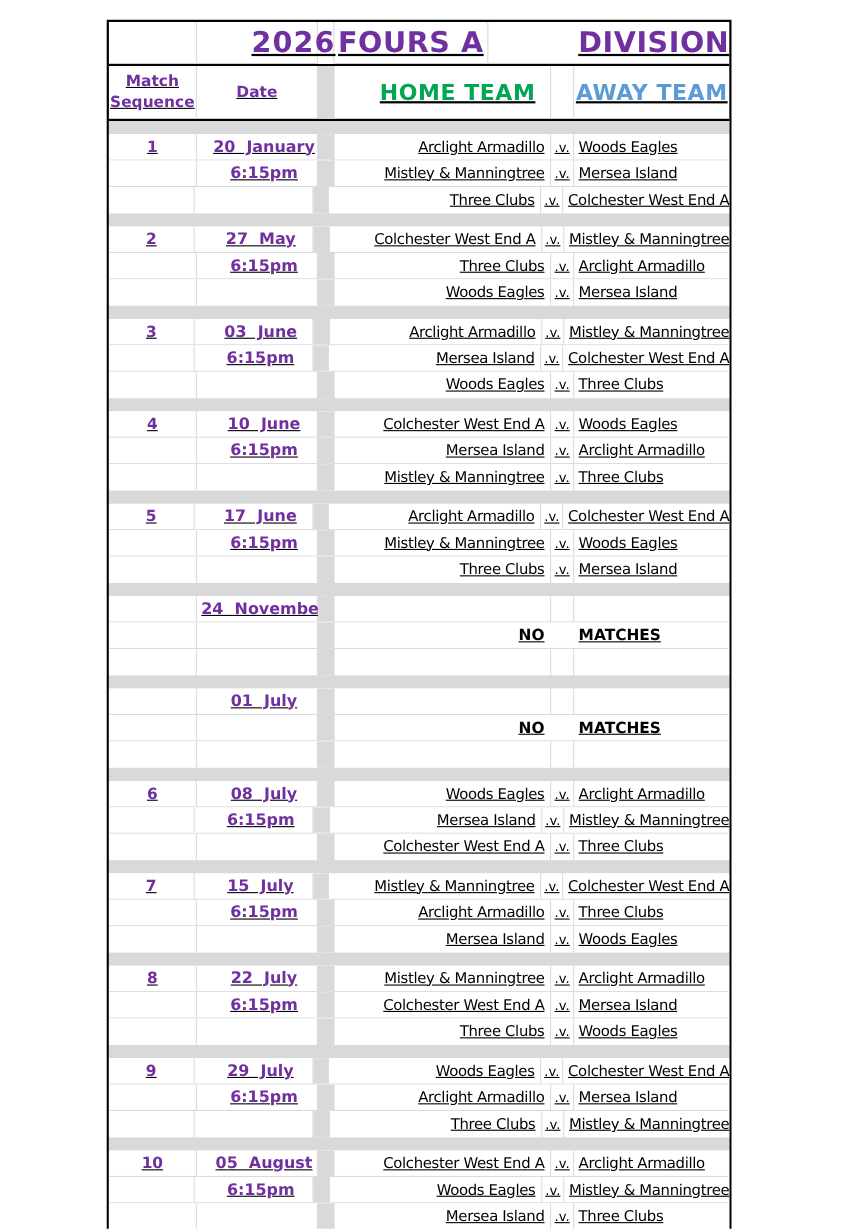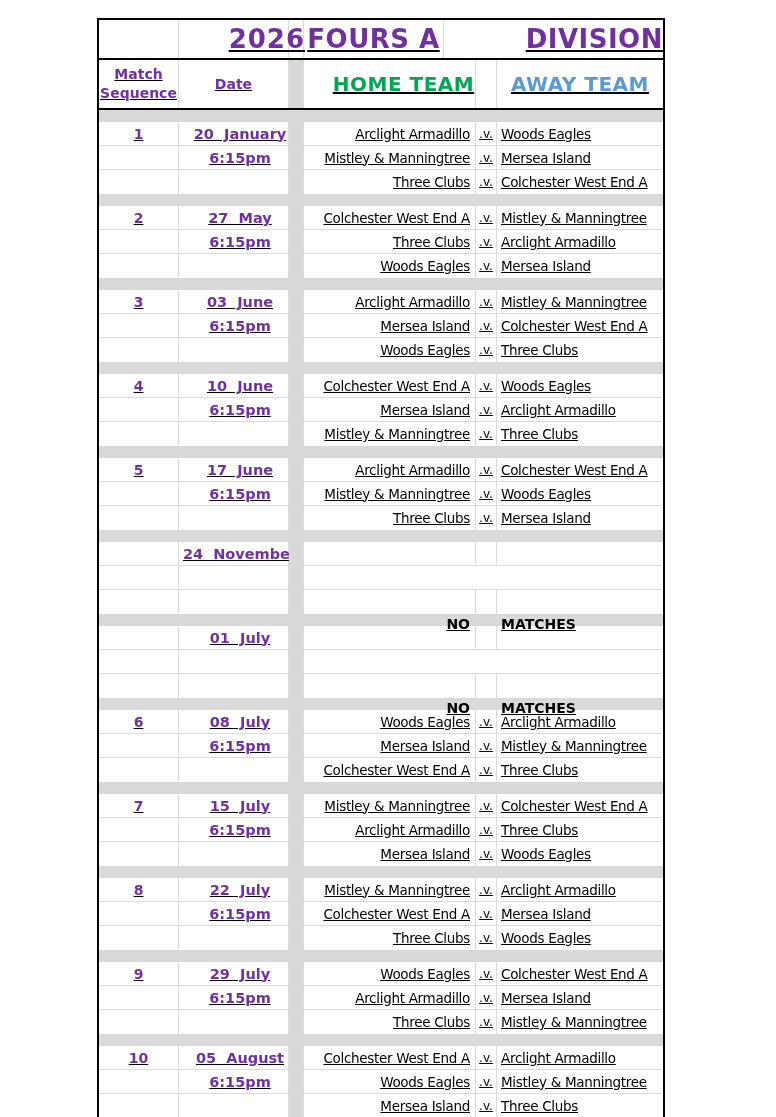--- a/index.html
+++ b/index.html
@@ -15,21 +15,21 @@
   .page{position:absolute;inset:0;background:var(--paper);}
   .fixture-table{
     position:absolute;left:97px;top:18px;width:568px;background:var(--paper);
     border:2px solid #000;border-bottom-width:3px;text-decoration:underline;
   }
   
   .cell{display:flex;align-items:center;height:100%;white-space:pre;overflow:visible;}
   .c-seq   {width:80px;border-right:1px solid var(--grid);justify-content:center;}
   .c-date  {width:110px;border-right:1px solid var(--grid);justify-content:center;}
   .c-spacer{width:15px;background:var(--band);border-right:1px solid var(--grid);}
-  .c-home  {width:172px;border-right:1px solid var(--grid);justify-content:flex-end;padding-right:5px;padding-left:28px;}
+  .c-home  {width:197px;border-right:1px solid var(--grid);justify-content:flex-end;padding-right:5px;padding-left:28px;}
   .c-v     {width:21px;border-right:1px solid var(--grid);justify-content:center;}
   .c-away  {flex:1;justify-content:flex-start;padding-left:4px;}
   
   .title-row{height:40px;display:flex;border-bottom:2px solid #000;}
   .title-row .c-spacer{background:var(--paper);}
   .title-row .c-date{justify-content:flex-end;}
   .year-text{
     font-size:26px;font-weight:bold;color:var(--purple);letter-spacing:1px;
     margin-right:-17px;position:relative;z-index:2;
   }
@@ -44,21 +44,21 @@
   .hdr-away{font-size:20px;font-weight:bold;color:var(--blue);justify-content:center;padding-left:0;letter-spacing:.5px;}
   
   .sep{height:12px;background:var(--band);}
   .final-band{height:8px;background:var(--band);}
   .row{height:24px;display:flex;border-bottom:1px solid var(--grid);background:var(--paper);}
   .row.last{border-bottom:none;}
   .seqtxt{font-size:14px;font-weight:bold;color:var(--purple);}
   .datetxt{font-size:14.5px;font-weight:bold;color:var(--purple);padding-left:13px;}
   .hometxt,.awaytxt{font-size:13.5px;letter-spacing:-0.3px;color:var(--ink);}
   .vtxt{font-size:12px;color:var(--ink);}
-  .nm{font-size:14px;font-weight:bold;color:var(--ink);margin-top:46px;}
+  .nm{font-size:14px;font-weight:bold;color:var(--ink);}
   .nb{border-right:1px solid transparent;}
 </style>
 </head>
 <body>
 
 <div class="page">
   <div class="fixture-table">
 
     <div class="title-row">
       <div class="cell c-seq"></div>

